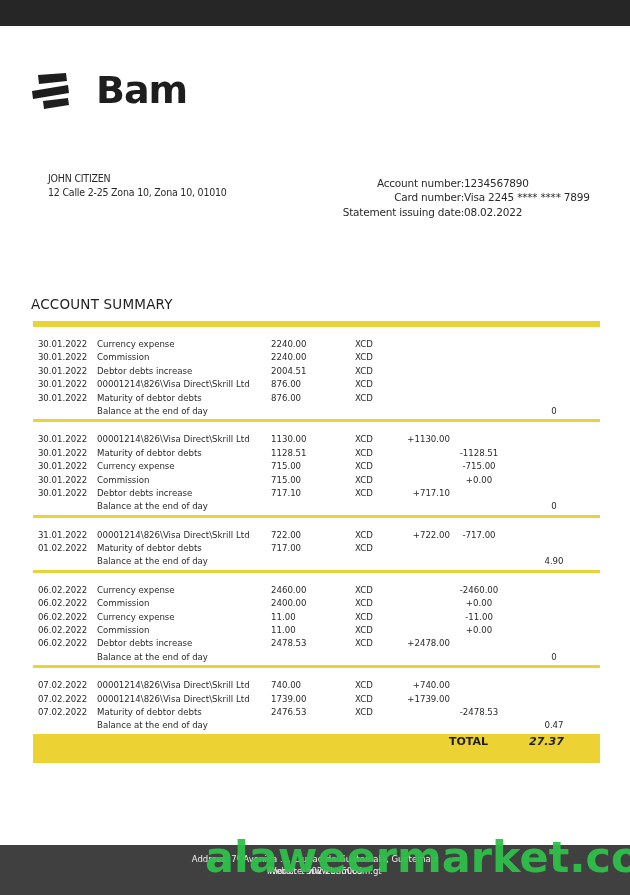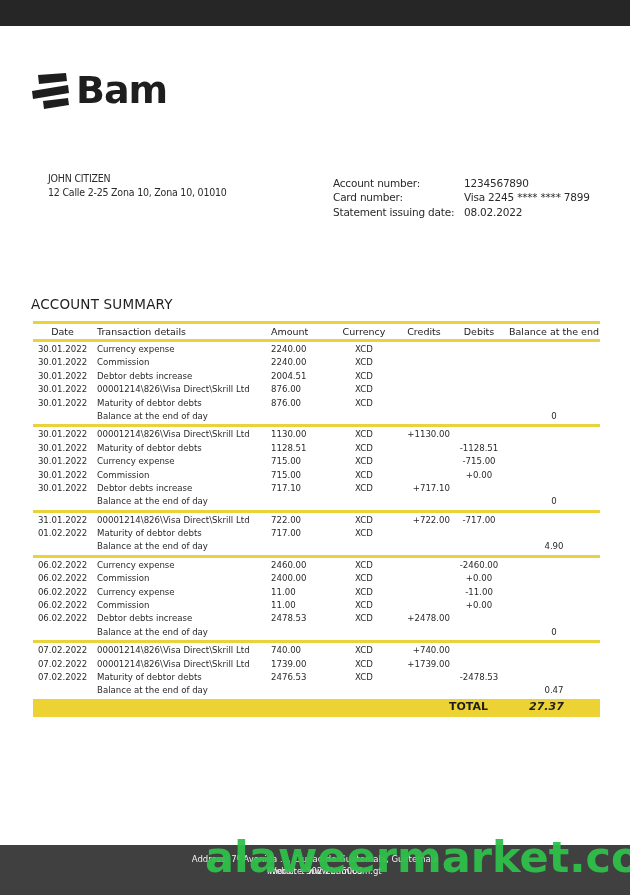--- a/index.html
+++ b/index.html
@@ -1,43 +1,43 @@
 <!DOCTYPE html>
 <html><head>
   <meta charset="utf-8">
   <style>
     * { box-sizing: border-box; margin: 0; padding: 0; }
     html, body { width: 630px; height: 895px; background: #ffffff; overflow: hidden; }
     body { position: relative; font-family: "DejaVu Sans", "Liberation Sans", sans-serif; color: #222; }
     .topbar { position: absolute; left: 0; top: 0; width: 630px; height: 26px; background: #262626; }
-    .logo { position: absolute; left: 32px; top: 70px; height: 40px; display: flex; align-items: center; }
+    .logo { position: absolute; left: 32px; top: 70px; height: 40px; display: flex; align-items: center; gap: 20px; }
     .logo svg { display: block; }
     .logo-text { font-family: "DejaVu Sans", sans-serif; font-weight: bold; font-size: 38px; color: #1e1e1e; letter-spacing: -1px; margin-left: 6px; line-height: 40px; }
     .customer { position: absolute; left: 48px; top: 171px; font-size: 10.5px; line-height: 14px; color: #2a2a2a; font-family: "DejaVu Sans Condensed", "DejaVu Sans", sans-serif; }
     .customer div { white-space: nowrap; letter-spacing: -0.2px; }
     .acct { position: absolute; left: 333px; top: 176px; font-size: 10.5px; line-height: 14.3px; color: #2a2a2a; }
     .acct .row { display: flex; white-space: nowrap; letter-spacing: -0.2px; }
-    .acct .lbl { width: 131px; }
+    .acct .lbl { width: 131px; text-align: right; }
     .summary-title { position: absolute; left: 31px; top: 296px; font-size: 13.5px; color: #1e1e1e; letter-spacing: 0.2px; }
     .table { position: absolute; left: 33px; top: 321px; width: 567px; font-size: 8.6px; color: #2a2a2a; }
     .yl { height: 3px; background: #e8d43a; width: 567px; }
     .row-t { display: flex; height: 13.4px; line-height: 13.4px; white-space: nowrap; }
     .hdr { height: 15px; line-height: 15px; font-size: 9.5px; color: #222; }
     .c-date { width: 57px; text-align: center; padding-left: 2px; }
     .c-det { width: 174px; padding-left: 7px; }
     .c-amt { width: 66px; padding-left: 7px; }
     .hdr .c-amt { padding-left: 7px; }
     .c-cur { width: 68px; text-align: center; }
     .c-cred { width: 52px; text-align: right; }
     .c-deb { width: 58px; text-align: center; }
     .c-bal { flex: 1; text-align: center; }
     .hdr .c-cred { text-align: center; }
     .body .c-cred { padding-left: 4px; }
-    .group { padding-top: 1px; padding-bottom: 1px; }
-    .total-bar { display: flex; height: 18px; line-height: 15px; background: #ecd232; font-weight: bold; font-size: 11px; color: #1e1e1e; }
+    .group { padding-top: 11px; padding-bottom: 1px; }
+    .total-bar { display: flex; height: 29px; line-height: 15px; background: #ecd232; font-weight: bold; font-size: 11px; color: #1e1e1e; }
     .total-bar .tl { width: 461px; text-align: right; padding-right: 6px; }
     .total-bar .tv { flex: 1; text-align: left; padding-left: 35px; font-style: italic; }
     .footer { position: absolute; left: 0; top: 845px; width: 630px; height: 50px; background: #404040; }
     .footer .ft { position: absolute; left: 0; width: 630px; text-align: center; font-size: 8.5px; line-height: 11px; color: #f2f2f2; }
     .watermark { position: absolute; left: 205px; top: 832px; font-size: 43px; font-weight: bold; color: #2fc04a; letter-spacing: 0px; white-space: nowrap; font-family: "DejaVu Sans", sans-serif; opacity: 0.95; }
   </style>
 </head>
 <body>
 
 <div class="topbar"></div>
@@ -68,29 +68,20 @@
   <div class="row">
     <span class="lbl">Statement issuing date:</span>
     <span>08.02.2022</span>
   </div>
 </div>
 
 <div class="summary-title">ACCOUNT SUMMARY</div>
 
 <div class="table">
   <div class="yl"></div>
-  <div class="row-t hdr">
-    <span class="c-date">Date</span>
-    <span class="c-det">Transaction details</span>
-    <span class="c-amt">Amount</span>
-    <span class="c-cur">Currency</span>
-    <span class="c-cred">Credits</span>
-    <span class="c-deb">Debits</span>
-    <span class="c-bal">Balance at the end</span>
-  </div>
   <div class="yl"></div>
   <div id="groups" class="body">
       <div class="group">
         <div class="row-t">
           <span class="c-date">30.01.2022</span>
           <span class="c-det">Currency expense</span>
           <span class="c-amt">2240.00</span>
           <span class="c-cur">XCD</span>
           <span class="c-cred"></span>
           <span class="c-deb"></span>

